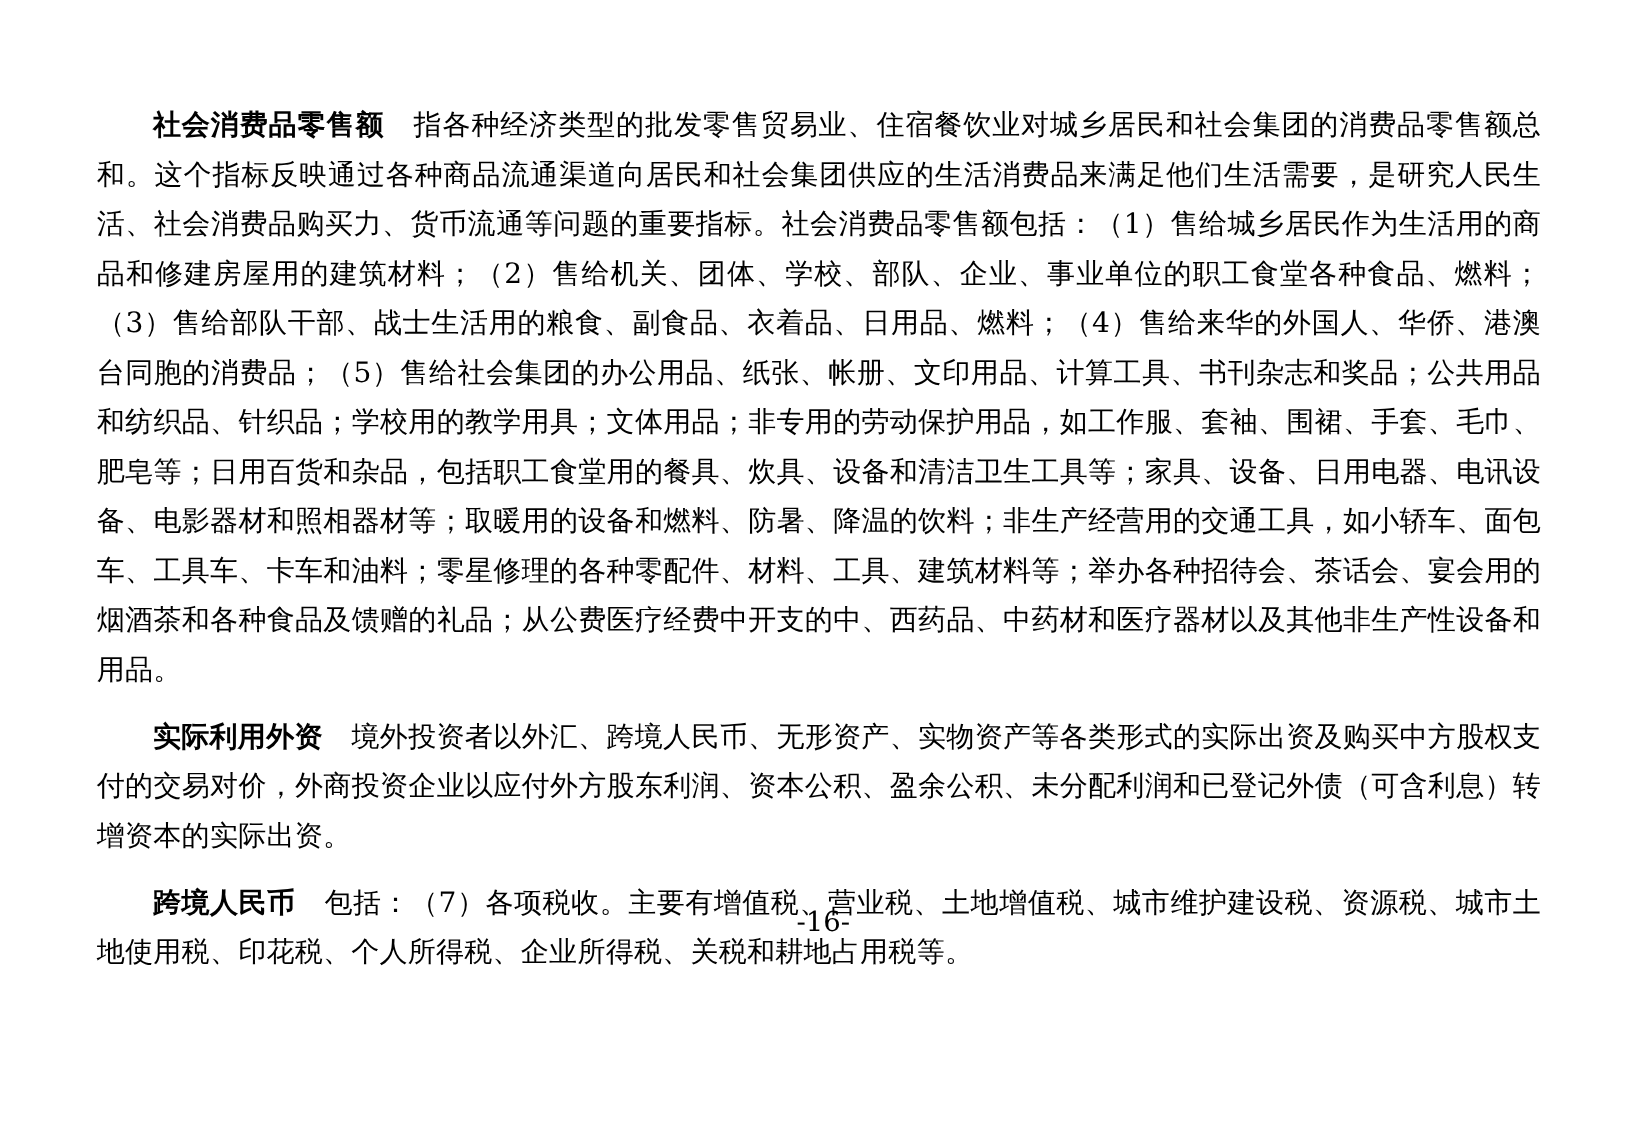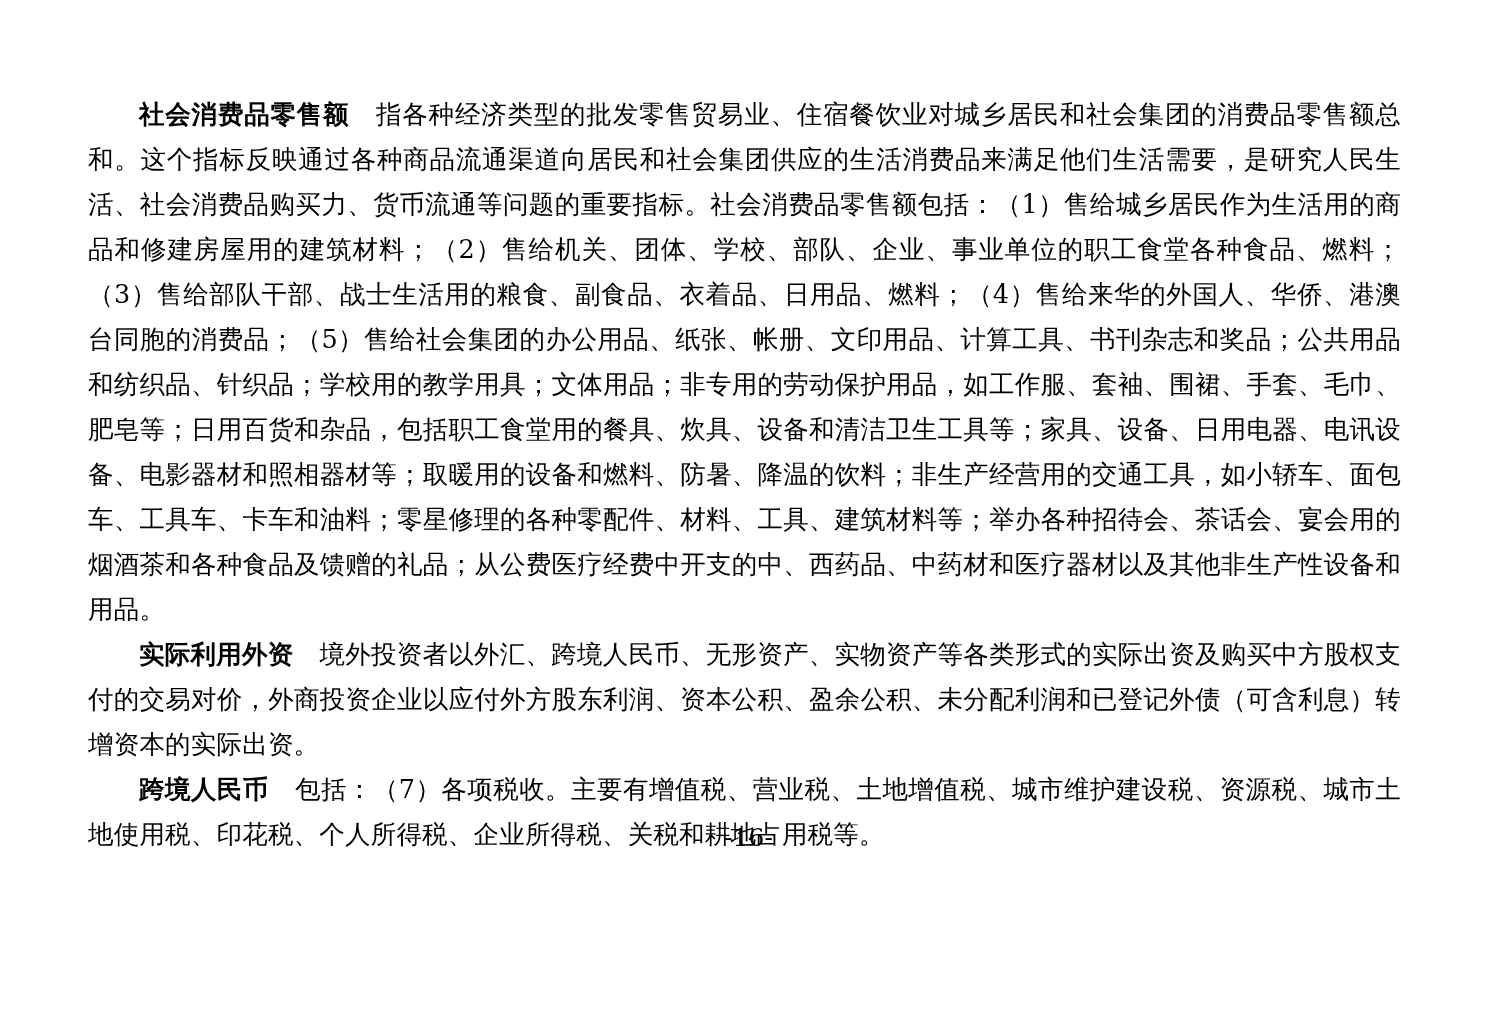--- a/index.html
+++ b/index.html
@@ -25,21 +25,21 @@
   .para {
     font-size: 25.5px;
     line-height: 45px;
     text-align: justify;
     text-justify: inter-ideograph;
     text-indent: 51px;
     margin: 0 0 0 0;
     letter-spacing: 0.2px;
   }
   .para + .para {
-    margin-top: 0px;
+    margin-top: 16px;
   }
   .term {
     font-weight: bold;
   }
   .gap {
     display: inline-block;
     width: 26px;
   }
   .footer {
     position: absolute;

